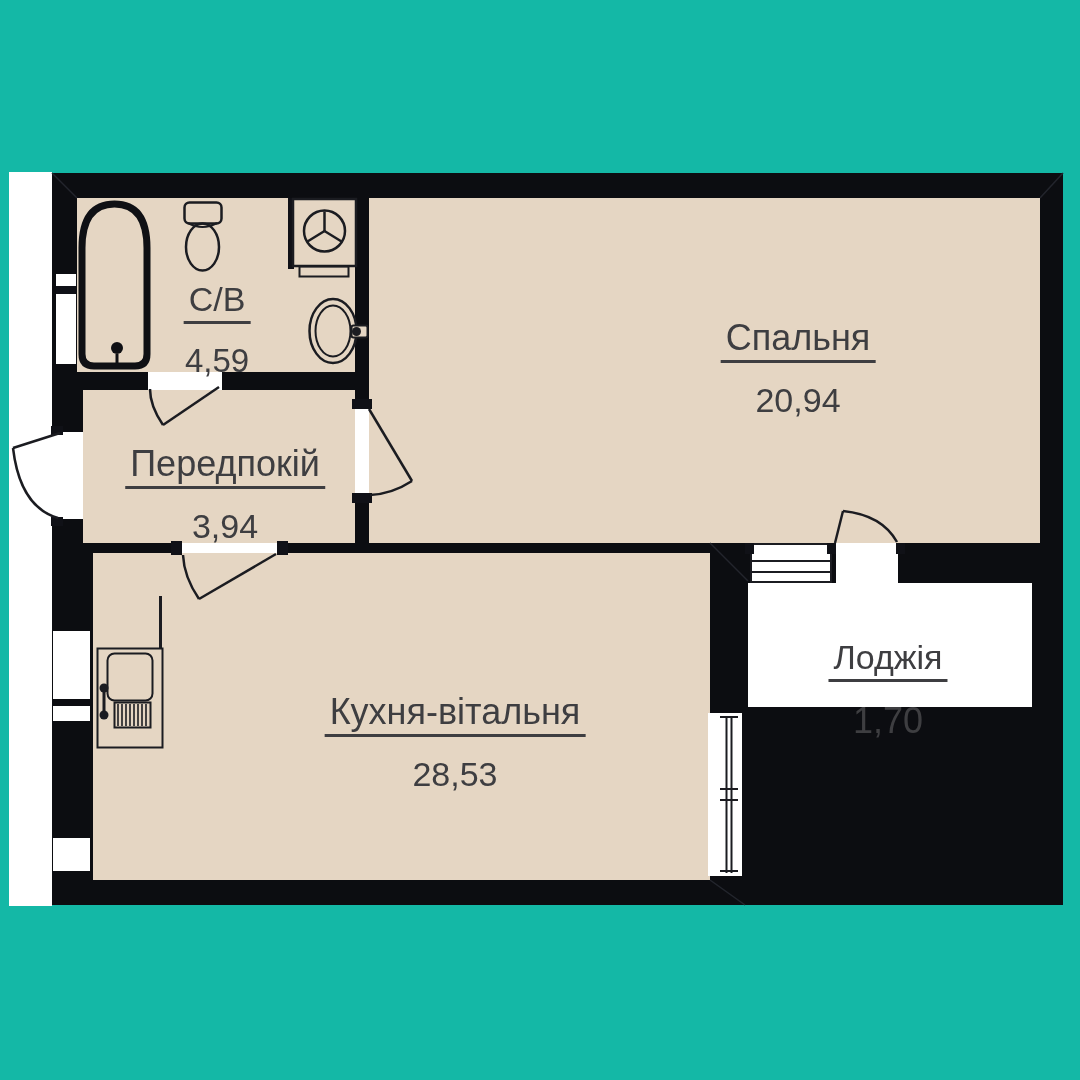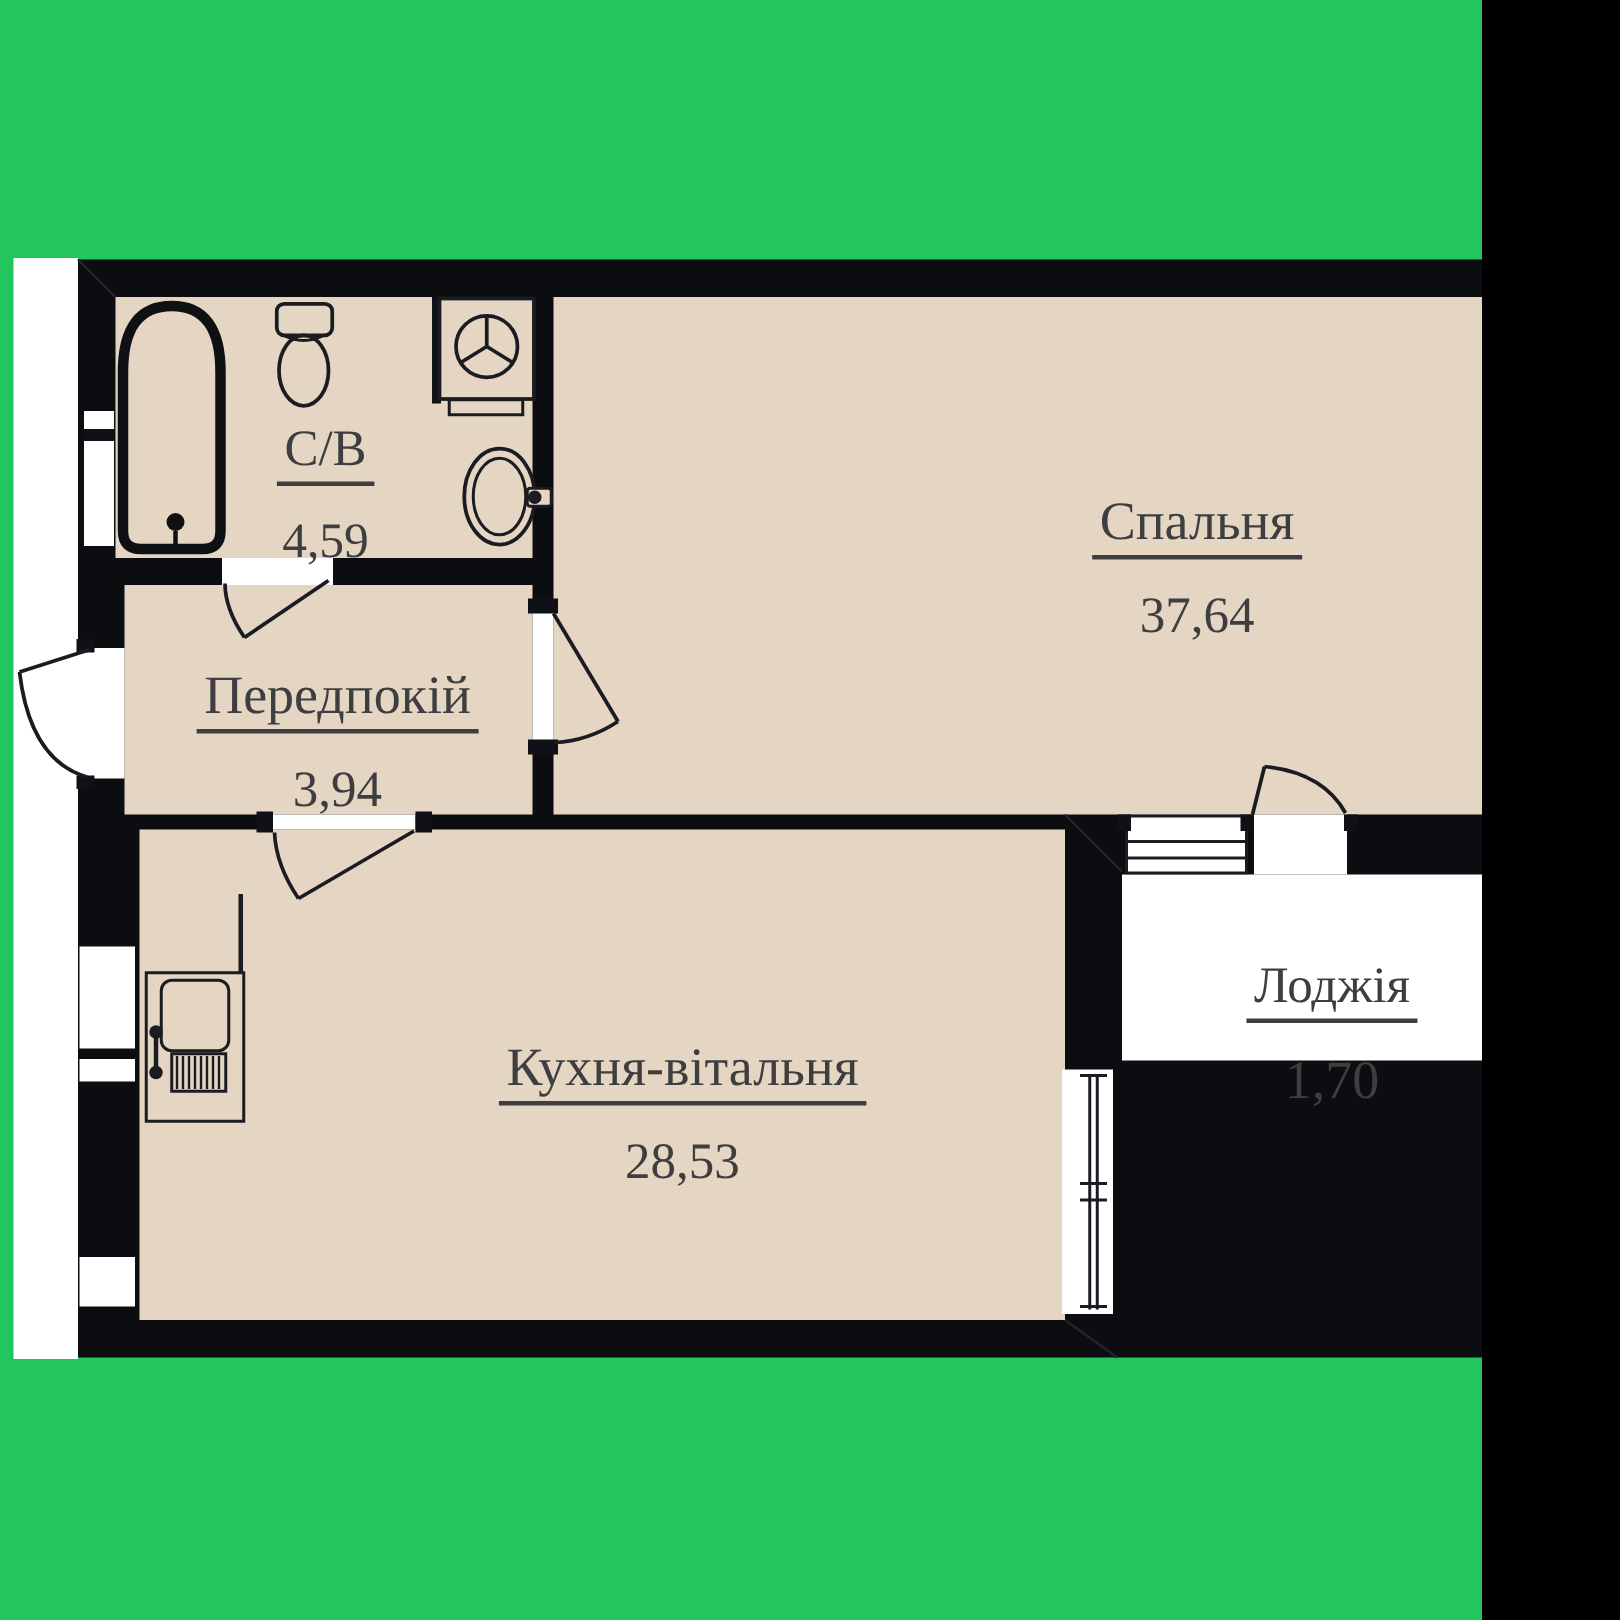--- a/index.html
+++ b/index.html
@@ -1,17 +1,17 @@
 <!DOCTYPE html>
 <html><head>
 <meta charset="utf-8">
 <style>
   html,body{margin:0;padding:0;background:#000;}
-  #canvas{position:relative;width:988px;height:1080px;background:#22c55e;overflow:hidden;
-          font-family:Liberation Serif, serif;}
+  #canvas{position:relative;width:1080px;height:1080px;background:#14b8a6;overflow:hidden;
+          font-family:Liberation Sans, sans-serif;}
   .abs{position:absolute;}
   .slab{background:#0c0d11;}
   .floor{background:#e5d6c3;}
   .white{background:#ffffff;}
   .post{background:#101117;}
   .room-label{position:absolute;transform:translateX(-50%);display:flex;flex-direction:column;
               align-items:center;color:#3e3e41;white-space:nowrap;z-index:7;}
   .room-name{font-size:36px;line-height:1.15;border-bottom:3px solid #3e3e41;padding:0 5px 2px;}
   .room-area{font-size:34px;line-height:1.1;margin-top:19px;}
   .sm .room-name{font-size:34px;}
@@ -157,23 +157,23 @@
   <div class="room-label sm" style="left:217px;top:280px;">
     <span class="room-name">С/В</span>
     <span class="room-area">4,59</span>
   </div>
 
   <div class="room-label" style="left:225px;top:443px;">
     <span class="room-name">Передпокій</span>
     <span class="room-area">3,94</span>
   </div>
 
-  <div class="room-label" style="left:798px;top:327px;">
+  <div class="room-label" style="left:798px;top:317px;">
     <span class="room-name">Спальня</span>
-    <span class="room-area">37,64</span>
+    <span class="room-area">20,94</span>
   </div>
 
   <div class="room-label" style="left:455px;top:691px;">
     <span class="room-name">Кухня-вітальня</span>
     <span class="room-area">28,53</span>
   </div>
 
   <div class="room-label xs" style="left:888px;top:604px;">
     <span class="room-name">Лоджія</span>
     <span class="room-area">1,70</span>

